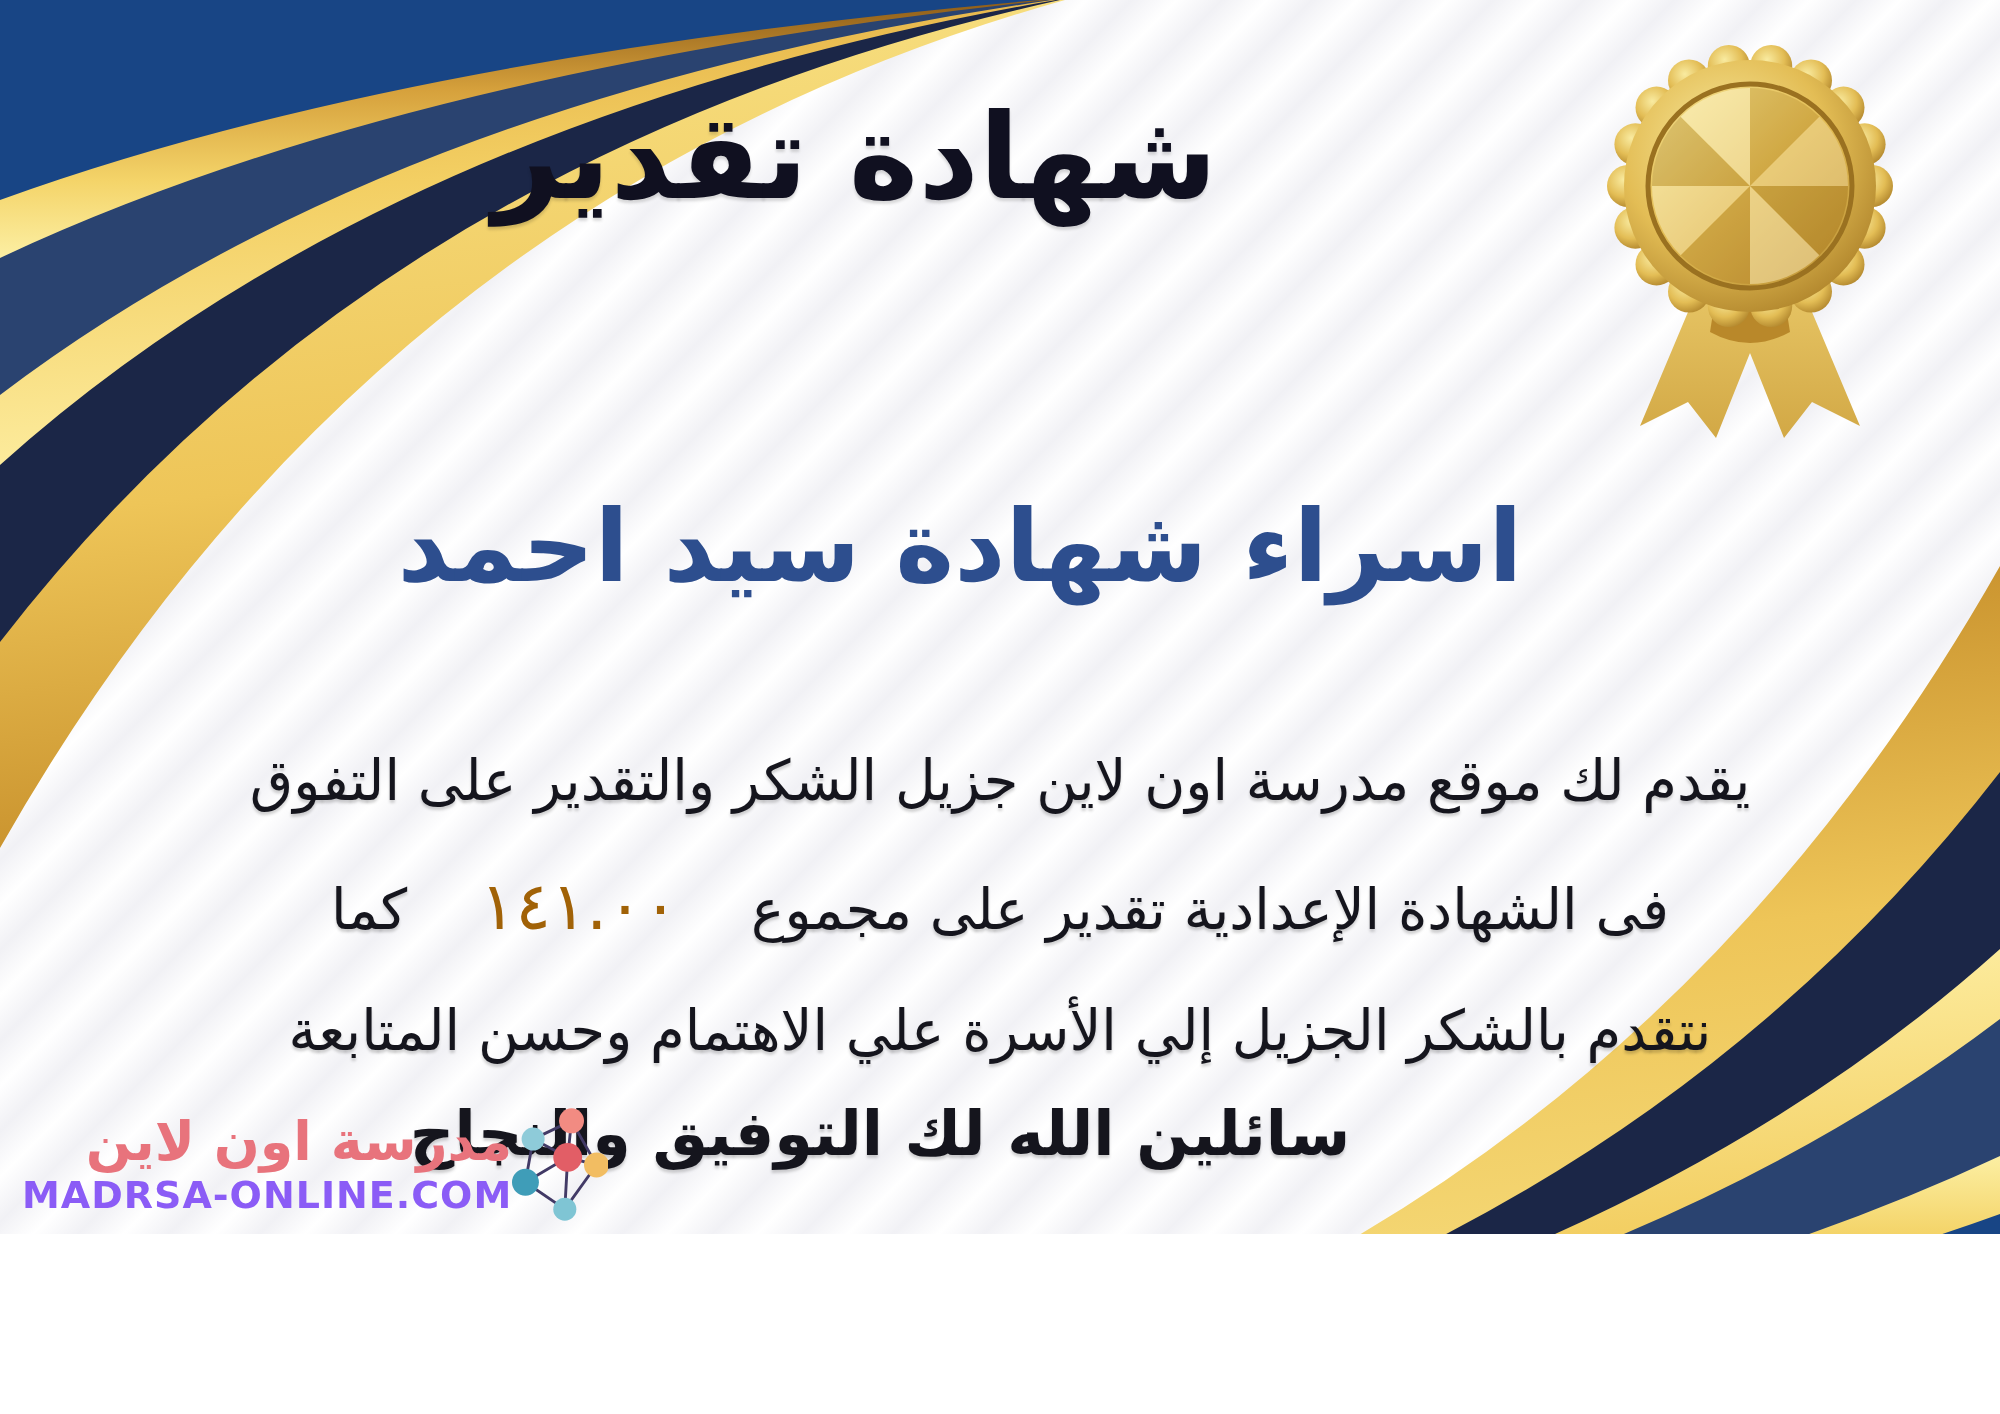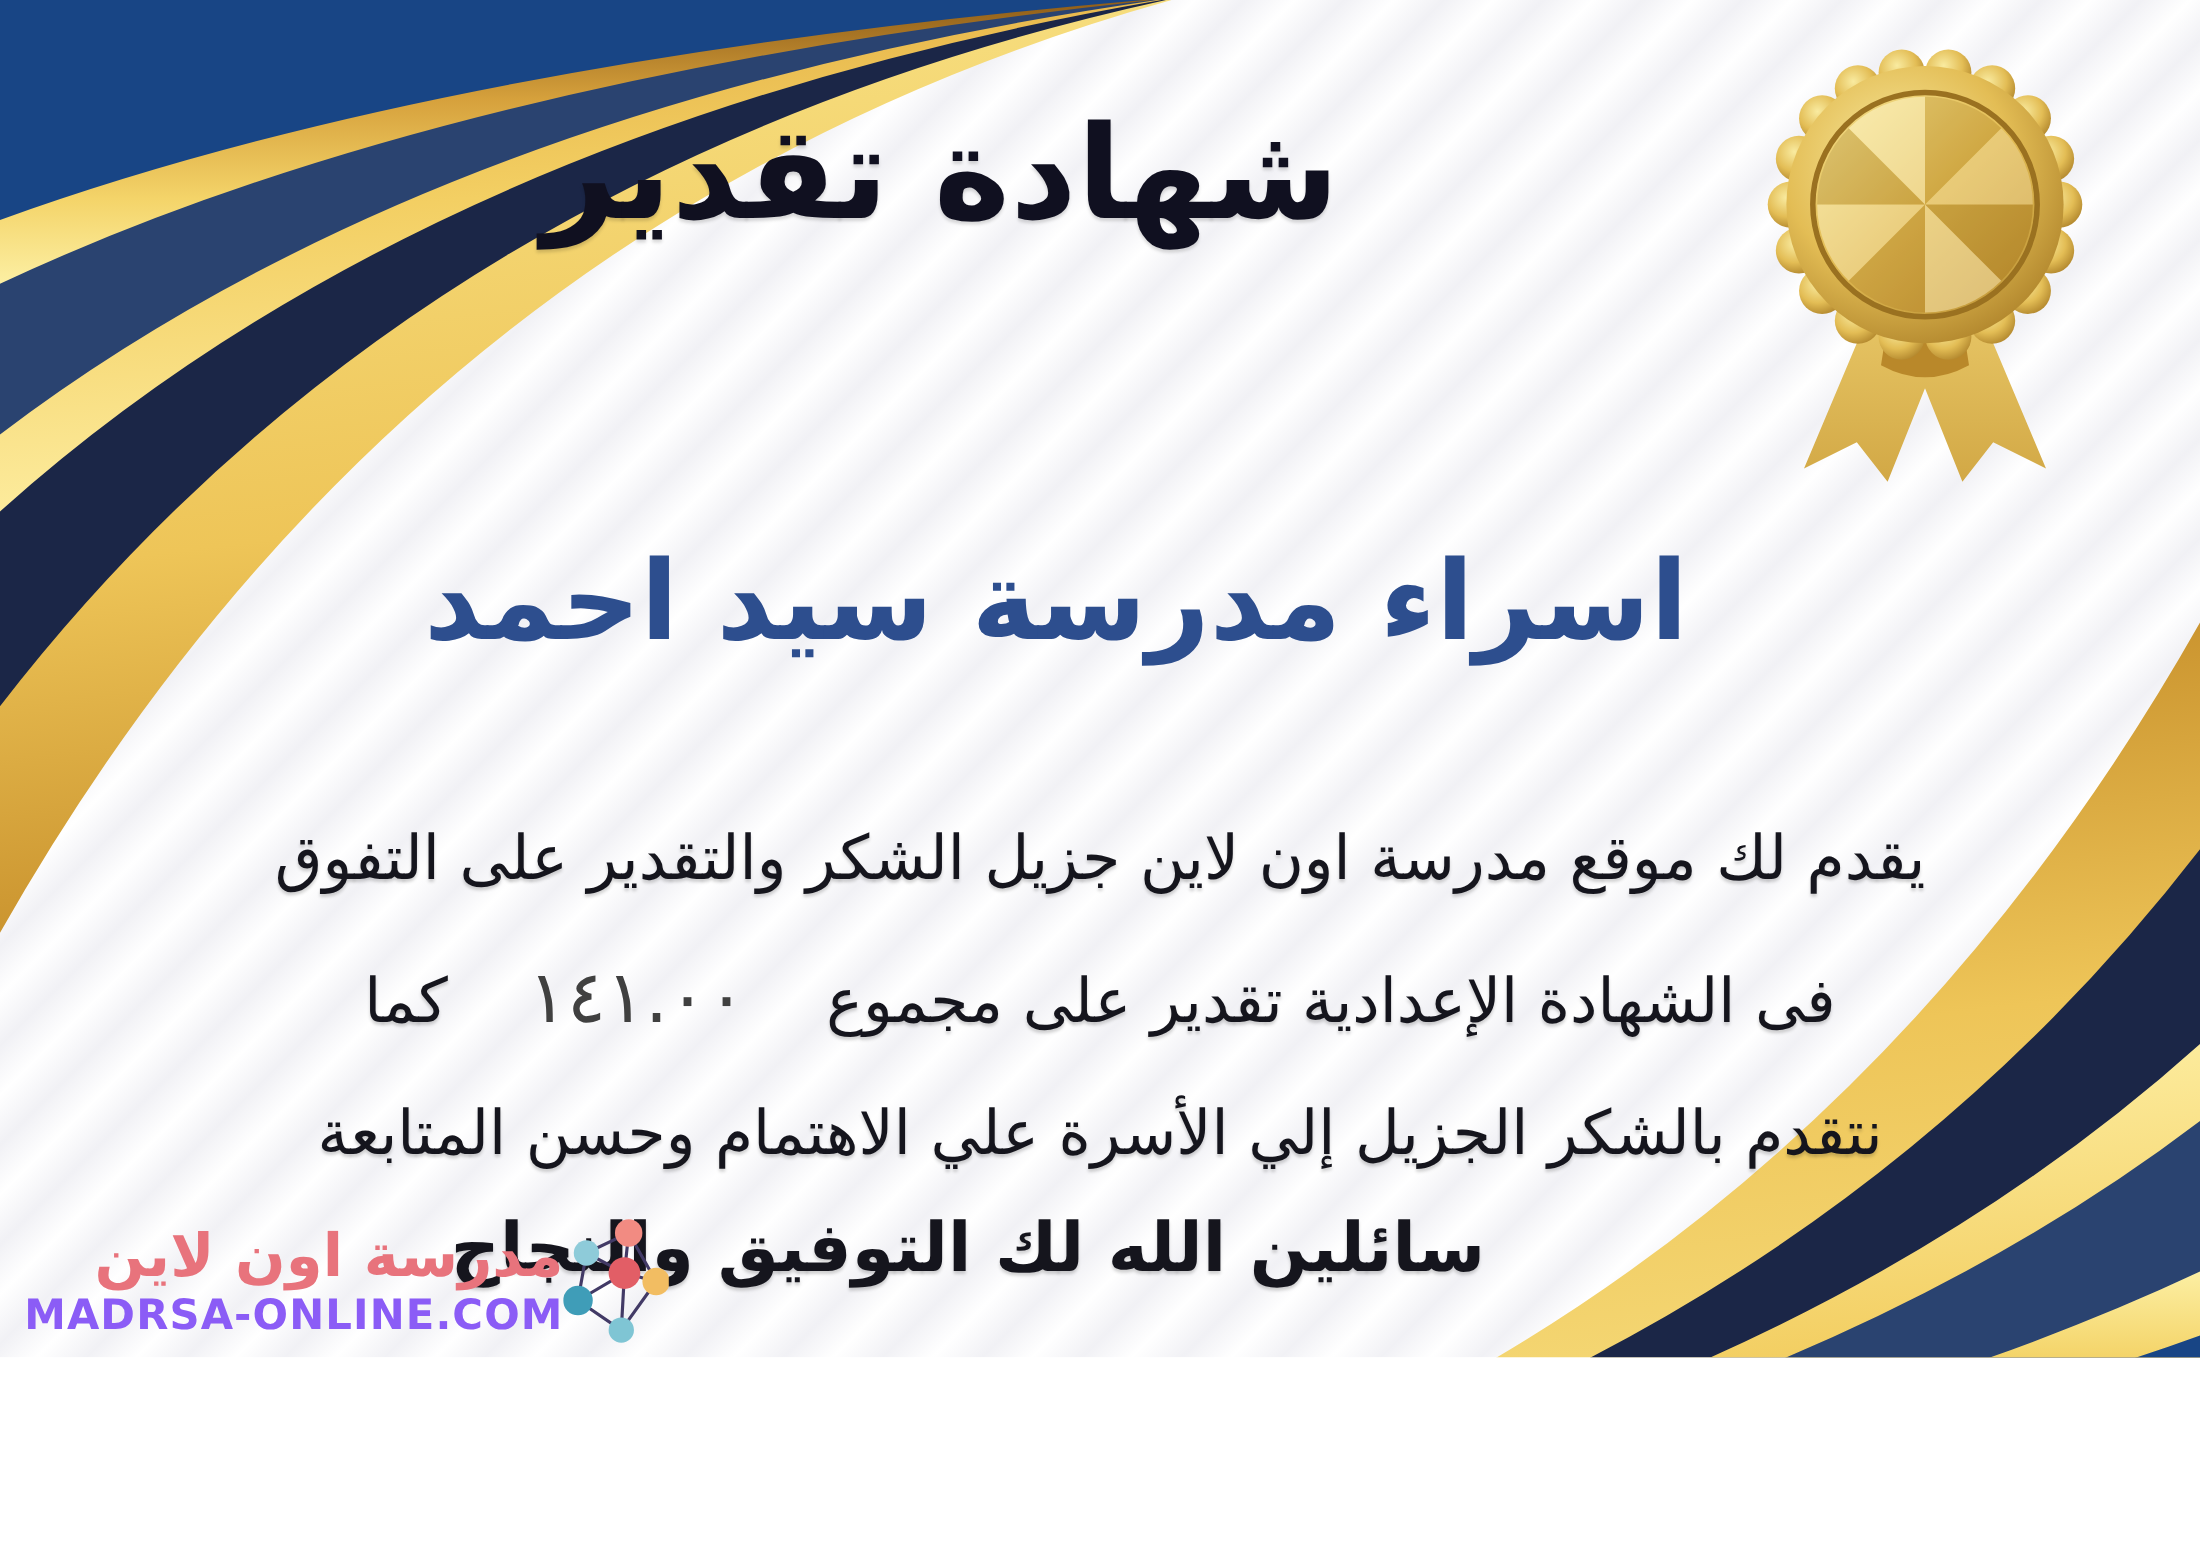--- a/index.html
+++ b/index.html
@@ -26,21 +26,21 @@
     font-size:100px; font-weight:bold; color:#2d4e8e;
   }
   .body-text {
     position:absolute; top:724px; left:30px; right:30px;
     text-align:center; direction:rtl;
     font-size:56px; font-weight:normal; color:#15151d;
     line-height:2.05;
     text-shadow:0 3px 3px rgba(0,0,0,0.18);
   }
   .score {
-    color:#404040; font-size:66px; margin:0 55px;
+    color:#a16207; font-size:66px; margin:0 55px;
     text-shadow:none;
   }
   .closing {
     position:absolute; top:1097px; left:0; right:240px;
     text-align:center; direction:rtl;
     font-size:62px; font-weight:bold; color:#15151d;
     text-shadow:0 3px 3px rgba(0,0,0,0.18);
   }
 
   .logo {
@@ -148,21 +148,21 @@
       <path d="M150,150 L80.7,219.3 A98,98 0 0 1 52,150 Z" fill="rgba(255,250,220,0.35)"></path>
       <path d="M150,150 L52,150 A98,98 0 0 1 80.7,80.7 Z" fill="rgba(120,80,15,0.20)"></path>
       <path d="M150,150 L80.7,80.7 A98,98 0 0 1 150,52 Z" fill="rgba(255,250,220,0.45)"></path>
       <path d="M150,150 L150,52 A98,98 0 0 1 219.3,80.7 Z" fill="rgba(120,80,15,0.15)"></path>
       <path d="M150,150 L219.3,80.7 A98,98 0 0 1 248,150 Z" fill="rgba(255,250,220,0.30)"></path>
     </g>
   </svg>
 
   <div class="title">شهادة تقدير</div>
 
-  <div class="student-name">اسراء مدرسة سيد احمد</div>
+  <div class="student-name">اسراء شهادة سيد احمد</div>
 
   <div class="body-text">
     <div>يقدم لك موقع مدرسة اون لاين جزيل الشكر  والتقدير على التفوق</div>
     <div>
       <span>فى الشهادة الإعدادية تقدير على مجموع</span>
       <span class="score">١٤١.٠٠</span>
       <span>كما</span>
     </div>
     <div>نتقدم  بالشكر الجزيل إلي الأسرة علي الاهتمام وحسن المتابعة</div>
   </div>

